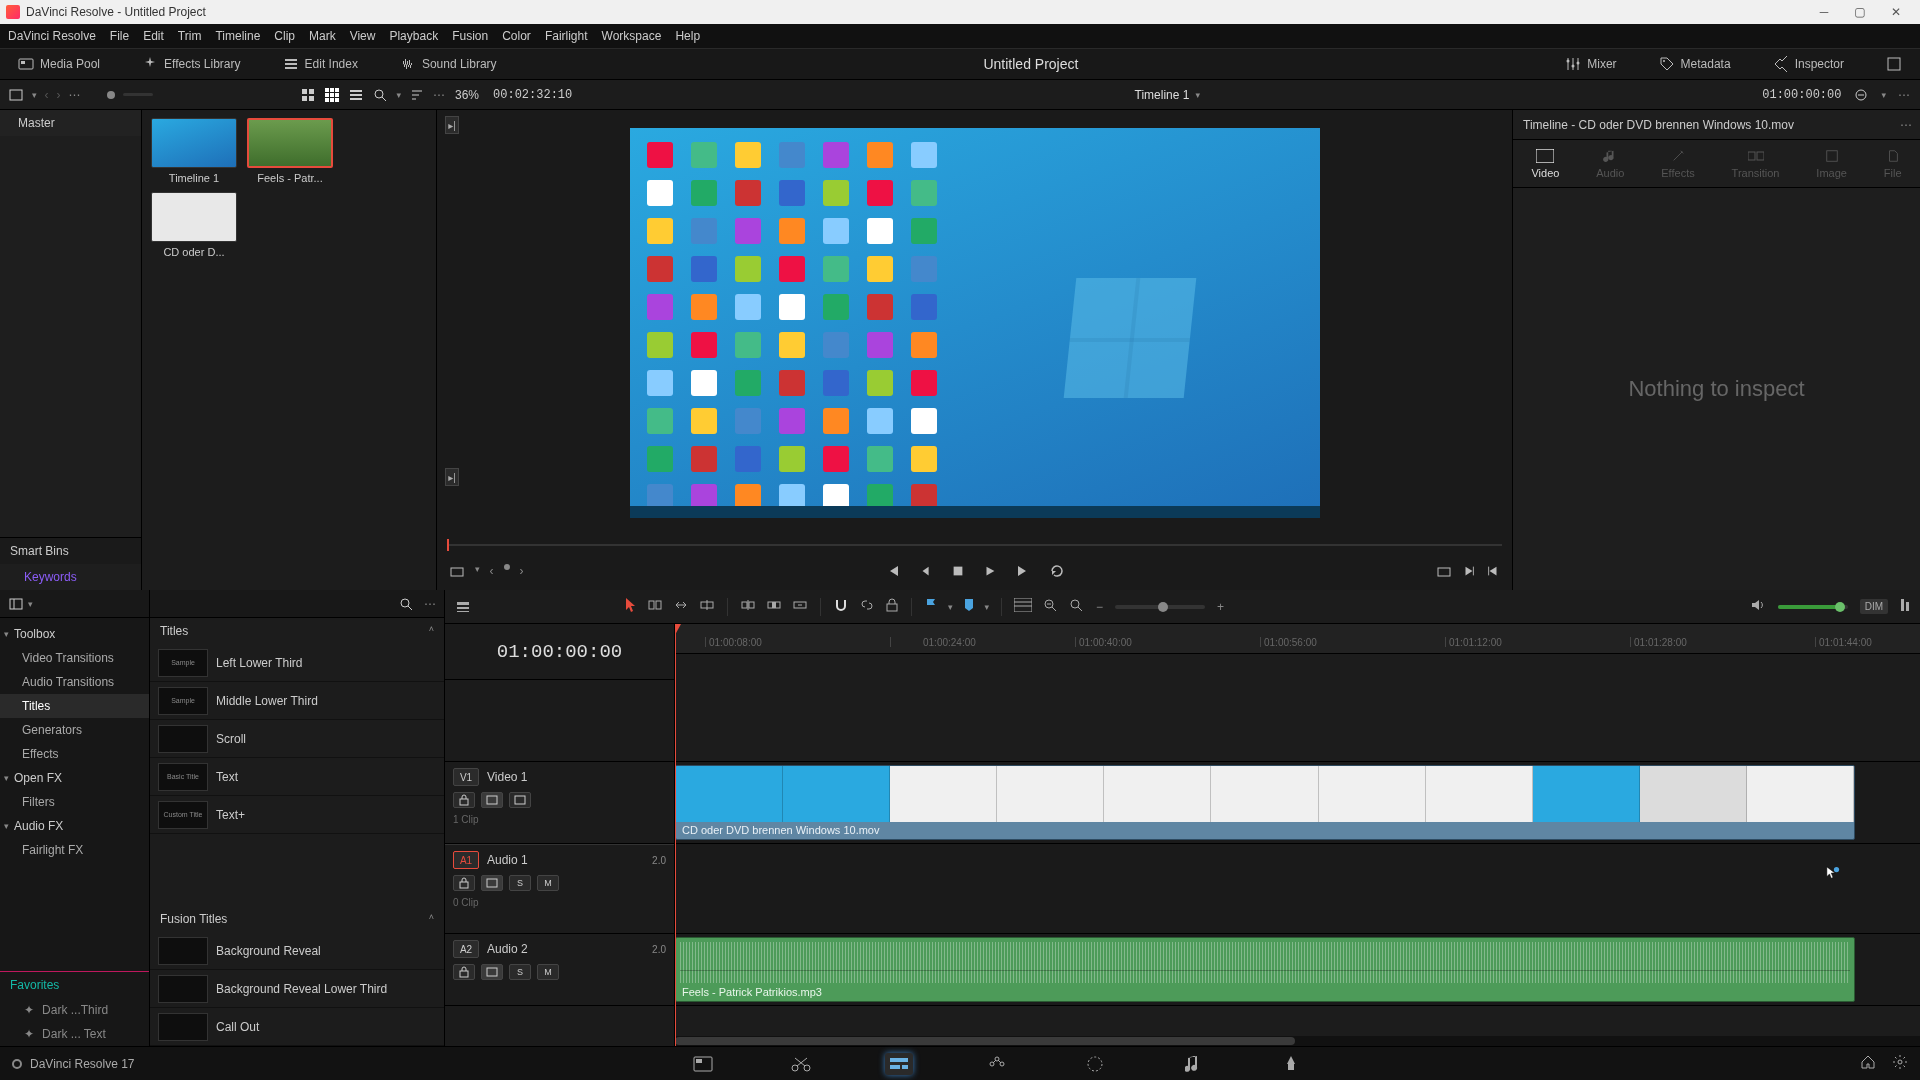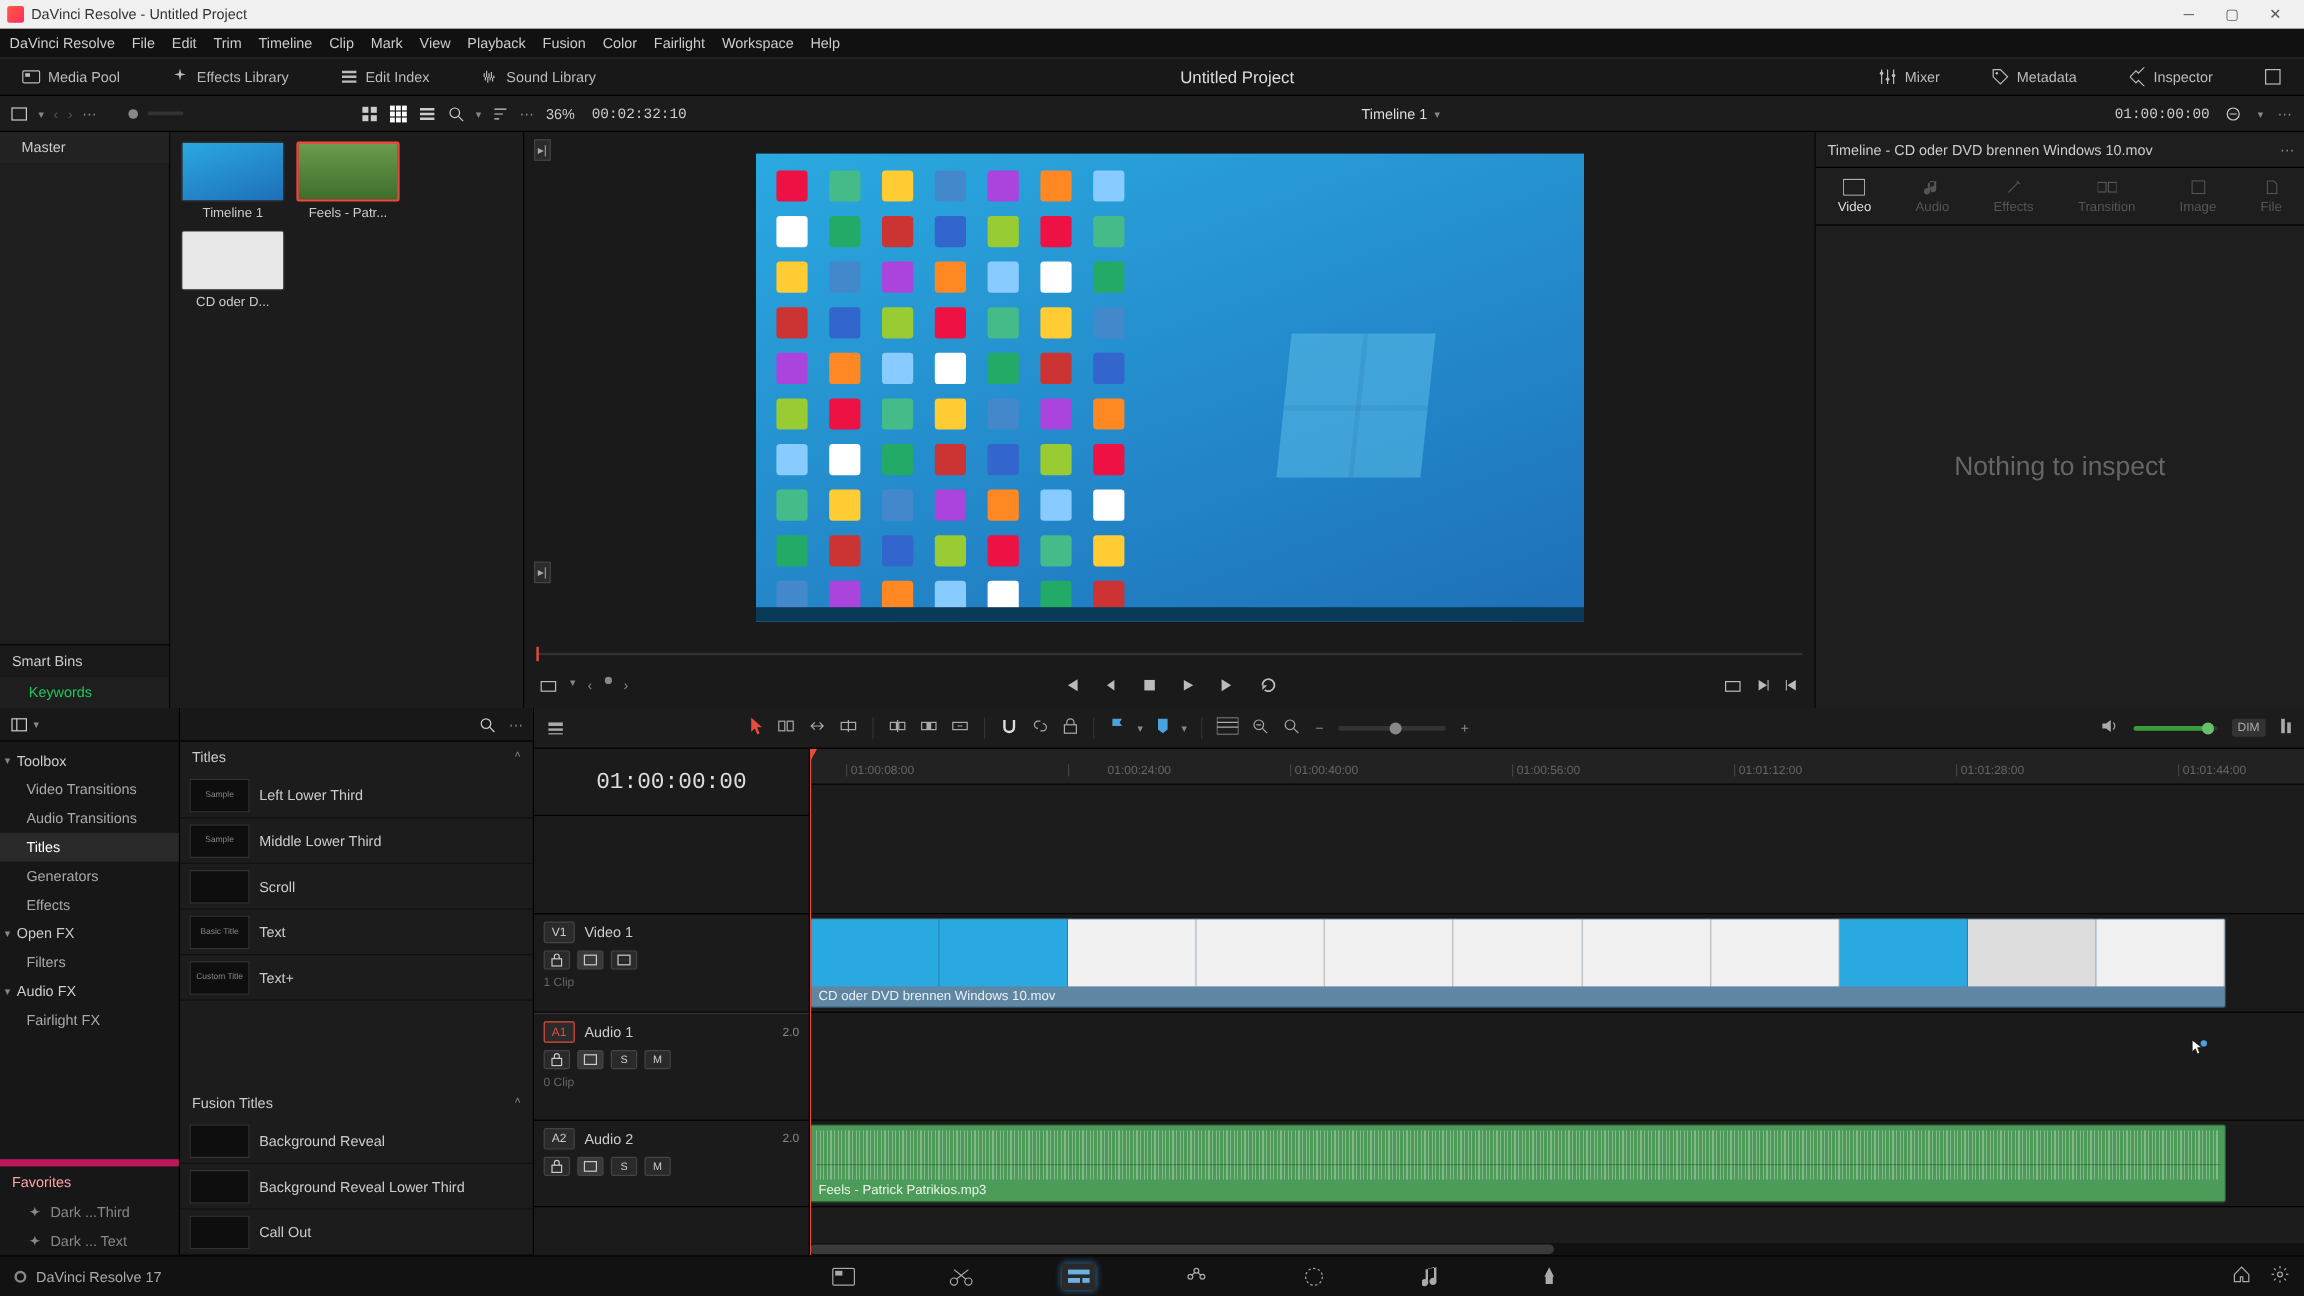--- a/index.html
+++ b/index.html
@@ -32,21 +32,21 @@
 .col-pool { width: 445px; background: #1e1e1e; border-right: 1px solid #000; display: flex; flex-direction: column; }
 .pool-master { height: 26px; display: flex; align-items: center; padding-left: 18px; background: #222; color: #ccc; }
 .pool-thumbs { flex: 1; padding: 8px; display: flex; gap: 8px; flex-wrap: wrap; align-content: flex-start; }
 .thumb { width: 88px; display: flex; flex-direction: column; align-items: center; gap: 4px; }
 .thumb-img { width: 86px; height: 50px; border: 1px solid #333; border-radius: 2px; }
 .thumb-label { font-size: 11px; color: #ccc; white-space: nowrap; overflow: hidden; text-overflow: ellipsis; width: 86px; text-align: center; }
 .thumb.selected .thumb-img { border: 2px solid #e64b3c; }
 
 .smartbins { border-top: 1px solid #000; }
 .sb-head { padding: 6px 10px; background: #1a1a1a; color: #ccc; }
-.sb-item { padding: 6px 24px; color: #22c55e; }
+.sb-item { padding: 6px 24px; color: #8b5cf6; }
 
 .col-left-split { width: 150px; background: #171717; border-right: 1px solid #000; }
 
 
 .col-viewer { flex: 1; background: #1a1a1a; display: flex; flex-direction: column; position: relative; }
 .viewer-body { flex: 1; display: flex; align-items: center; justify-content: center; padding: 6px 0; position: relative; }
 .viewer-img { width: 690px; height: 390px; background: linear-gradient(160deg,#2aa9e0 0%,#1e6fb8 100%); position: relative; overflow: hidden; }
 .win-logo { position: absolute; right: 130px; top: 150px; width: 120px; height: 120px; background: #5abce8; opacity: .55; transform: skewX(-6deg); }
 .win-logo::before, .win-logo::after { content:""; position:absolute; background: rgba(30,80,120,.15); }
 .win-logo::before { left:50%; top:0; width:4px; height:100%; }
@@ -78,21 +78,21 @@
 .lower { display:flex; height: calc(1080px - 24px - 24px - 32px - 30px - 480px - 34px); }
 .lower-left { width: 150px; background:#171717; border-right:1px solid #000; display:flex; flex-direction:column; }
 .lower-right { width: 295px; background:#1c1c1c; border-right:1px solid #000; display:flex; flex-direction:column; }
 .lower-timeline { flex:1; background:#1c1c1c; display:flex; flex-direction:column; position:relative; }
 
 .tree { padding: 4px 0; font-size: 12px; }
 .tree .row { padding: 5px 10px 5px 22px; color:#aaa; position:relative; }
 .tree .row.head { padding-left: 14px; color:#ccc; }
 .tree .row.sel { background:#2a2a2a; color:#fff; }
 .tree .chev { position:absolute; left:4px; top:7px; font-size:9px; color:#888; }
-.fav-head { padding: 6px 10px; color:#fca5a5; border-top:6px solid #be185d; }
+.fav-head { padding: 6px 10px; color:#14b8a6; border-top:1px solid #be185d; }
 .fav-item { padding: 5px 24px; color:#888; display:flex; gap:8px; }
 
 .titles-head-bar { height: 28px; display:flex; align-items:center; padding:0 8px; justify-content:space-between; border-bottom:1px solid #000; background:#181818; }
 .titles-group-head { padding:6px 10px; color:#ccc; display:flex; justify-content:space-between; }
 .titles-list { flex:1; overflow:hidden; }
 .title-item { height: 38px; display:flex; align-items:center; gap:8px; padding:0 8px; border-bottom:1px solid #111; }
 .title-thumb { width: 50px; height: 28px; background:#0e0e0e; border:1px solid #333; display:flex; align-items:center; justify-content:center; font-size:7px; color:#888; }
 
 
 .tl-toolbar { height: 34px; background:#1c1c1c; border-bottom:1px solid #000; display:flex; align-items:center; padding:0 10px; gap:12px; color:#aaa; }

